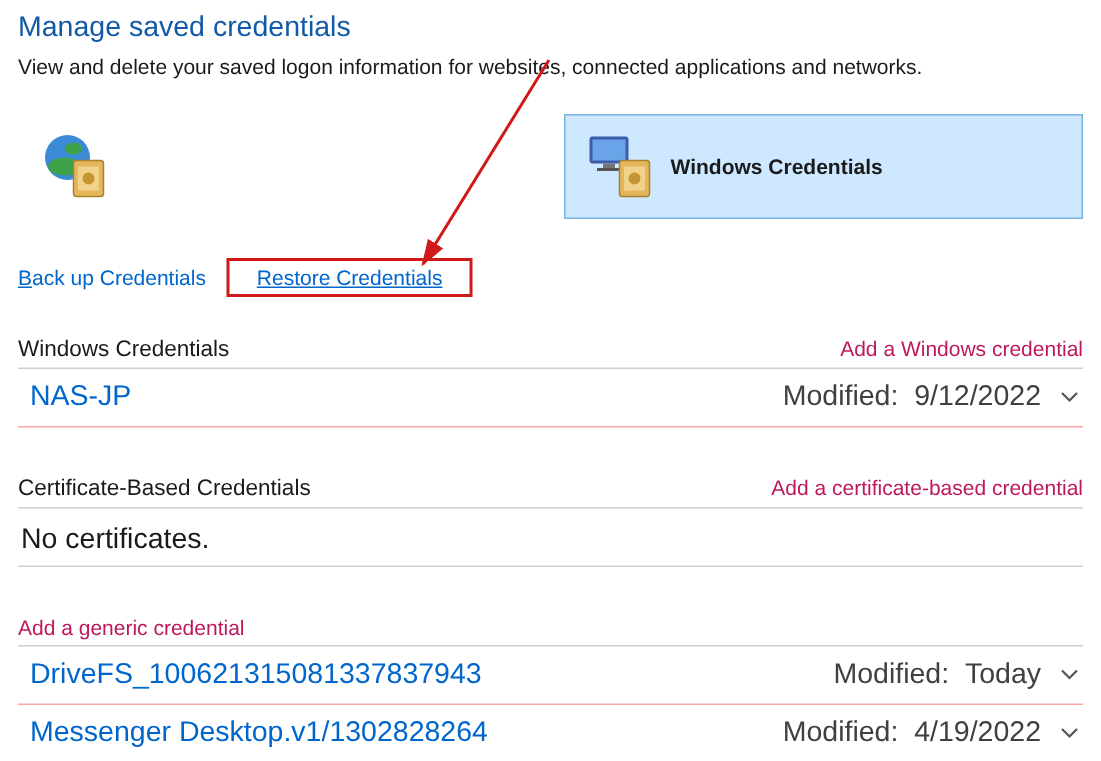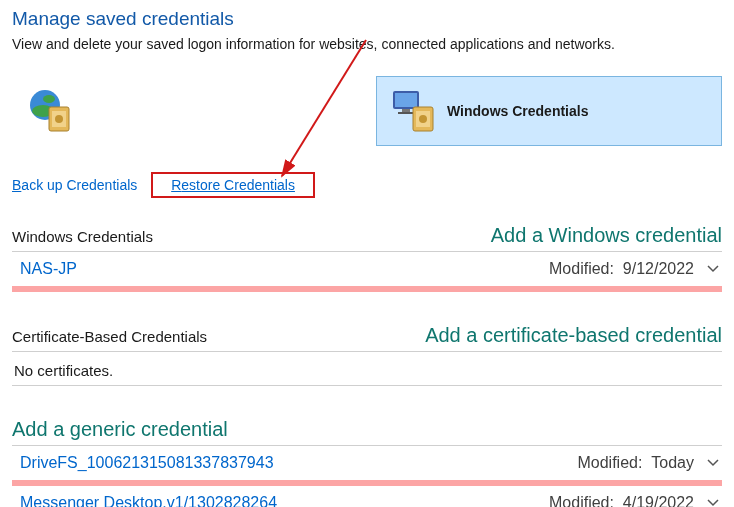--- a/index.html
+++ b/index.html
@@ -53,36 +53,36 @@
     }
     .section-header {
       display: flex;
       justify-content: space-between;
       align-items: baseline;
       border-bottom: 1px solid #cfcfcf;
       padding: 6px 0 4px 0;
       margin-top: 10px;
     }
     .section-title { font-size: 15px; }
-    .add-link { color: #0f766e; font-size: 20px; cursor: pointer; }
+    .add-link { color: #be185d; font-size: 14px; cursor: pointer; }
     .entry-row {
       display: flex;
       justify-content: space-between;
       align-items: center;
-      border-bottom: 6px solid #fca5a5;
+      border-bottom: 1px solid #fca5a5;
       padding: 8px 2px 8px 8px;
-      font-size: 16px;
+      font-size: 19px;
       gap: 48px;
     }
     .entry-name { color: #0066cc; cursor: pointer; }
     .entry-meta { display: flex; align-items: center; gap: 12px; color: #404040; }
     .no-items {
       padding: 10px 0 6px 2px;
       border-bottom: 1px solid #cfcfcf;
-      font-size: 15px;
+      font-size: 19px;
     }
     .chevron {
       width: 14px; height: 14px;
       display: inline-flex; align-items: center; justify-content: center;
       cursor: pointer; color: #555;
     }
     .chevron svg { width: 12px; height: 12px; }
 
     .arrow-overlay { position: absolute; left: 146px; top: 36px; pointer-events: none; }
   </style>

